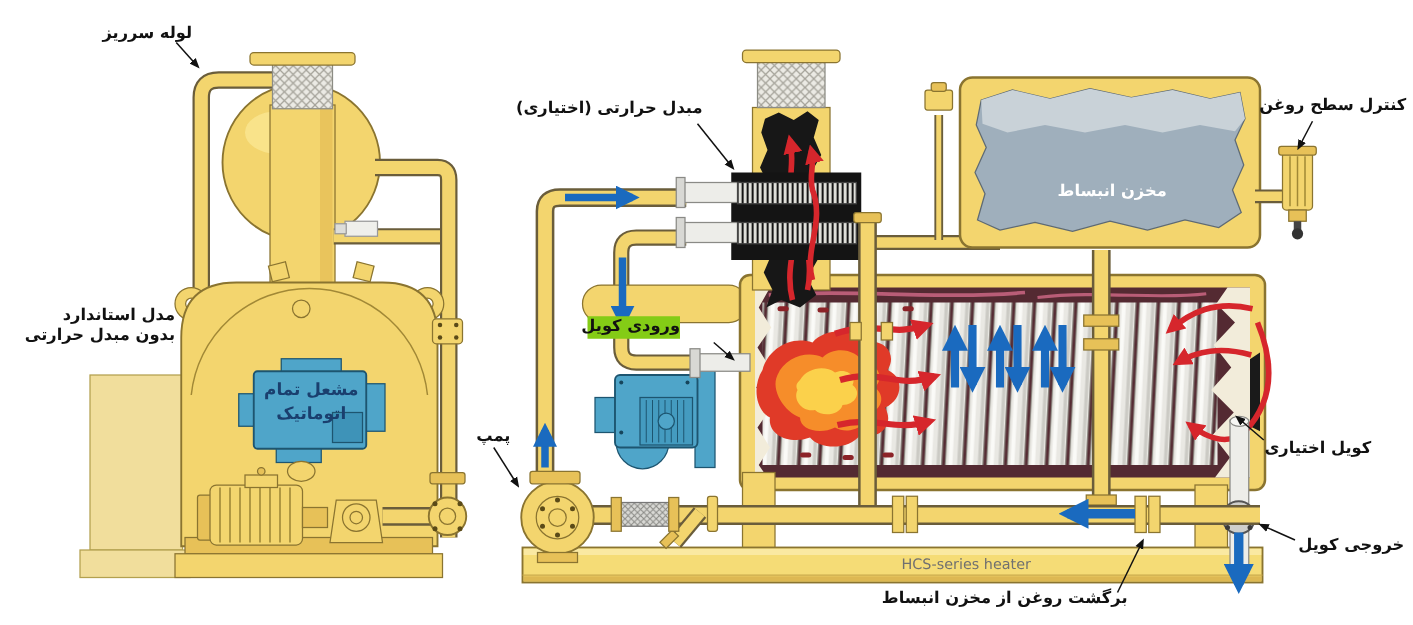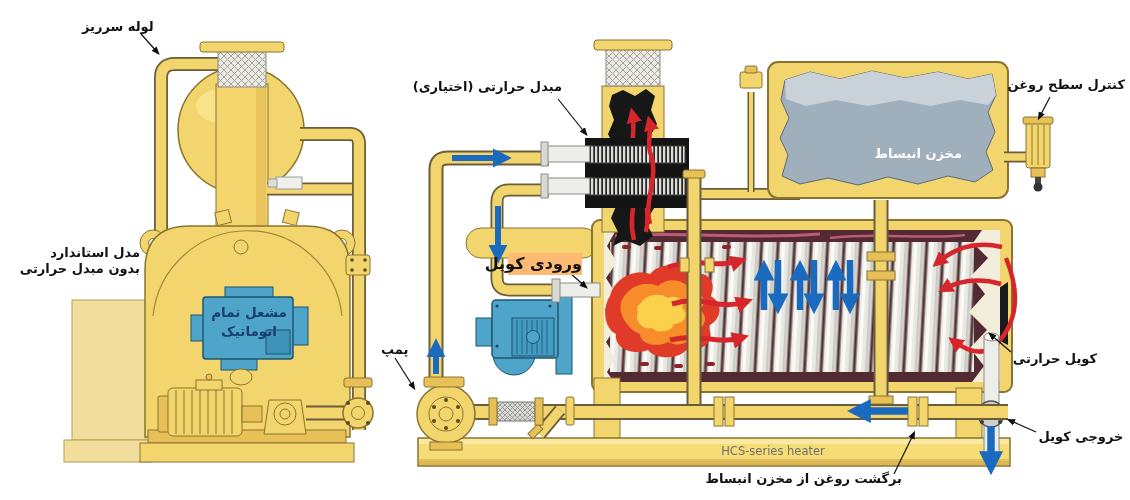--- a/index.html
+++ b/index.html
@@ -329,28 +329,28 @@
   <span>اتوماتیک</span>
 </div>
 
 <div class="lbl two-line" style="left:8px;top:245px;width:132px;text-align:right;">
   <span>مدل استاندارد</span>
   <span>بدون مبدل حرارتی</span>
 </div>
 
 <div class="lbl" style="left:440px;top:79px;width:122px;">مبدل حرارتی (اختیاری)</div>
 
-<div class="lbl" style="left:846px;top:146px;width:116px;text-align:right;color:#ffffff;">مخزن انبساط</div>
+<div class="lbl" style="left:846px;top:146px;width:116px;text-align:left;color:#ffffff;">مخزن انبساط</div>
 
 <div class="lbl" style="left:1013px;top:77px;width:112px;text-align:center;">کنترل سطح روغن</div>
 
-<div class="lbl" style="left:508px;top:253px;width:74px;text-align:center;background:#fdba74;font-size:16px;padding:1px 0;">ورودی کویل</div>
+<div class="lbl" style="left:470px;top:253px;width:74px;text-align:center;background:#84cc16;font-size:13px;padding:1px 0;">ورودی کویل</div>
 
 <div class="lbl" style="left:381px;top:342px;text-align:center;">پمپ</div>
 
-<div class="lbl" style="left:1011px;top:351px;width:86px;text-align:right;">کویل حرارتی</div>
+<div class="lbl" style="left:1011px;top:351px;width:86px;text-align:right;">کویل اختیاری</div>
 
 <div class="lbl" style="left:1037px;top:429px;width:88px;text-align:center;">خروجی کویل</div>
 
 <div class="lbl" style="left:608px;top:471px;width:294px;text-align:right;">برگشت روغن از مخزن انبساط</div>
 
 <div class="lbl ltr" style="left:663px;top:444px;width:220px;text-align:center;color:#707070;font-weight:normal;font-size:11.5px;">HCS-series heater</div>
 </div>
 
 </body></html>

